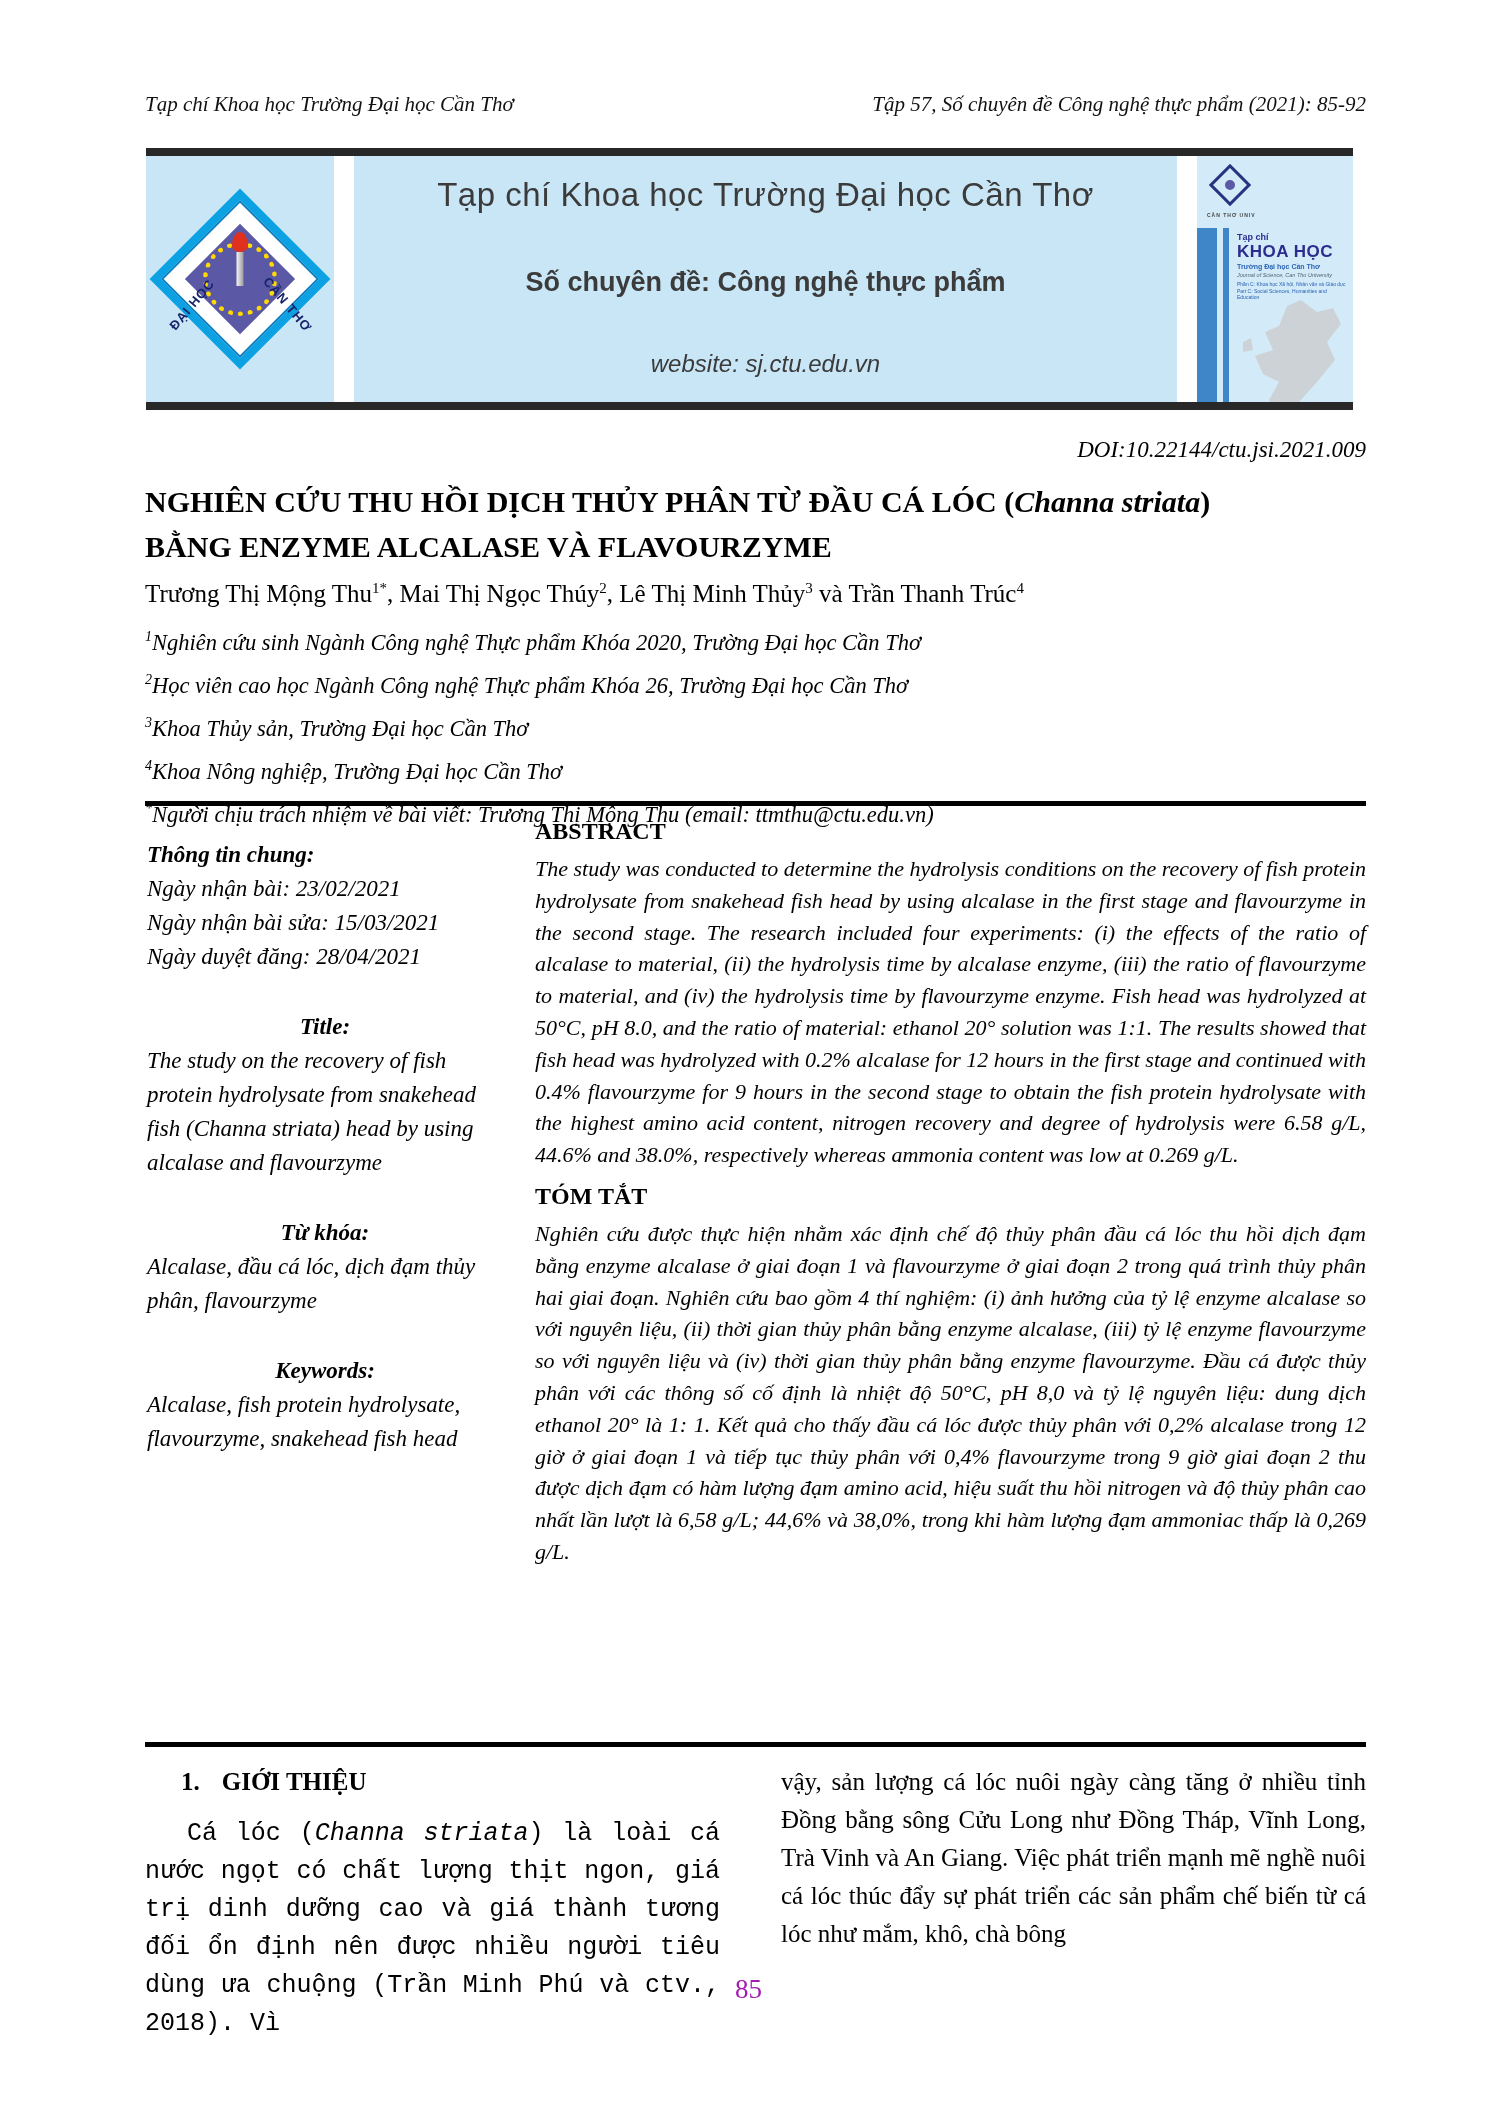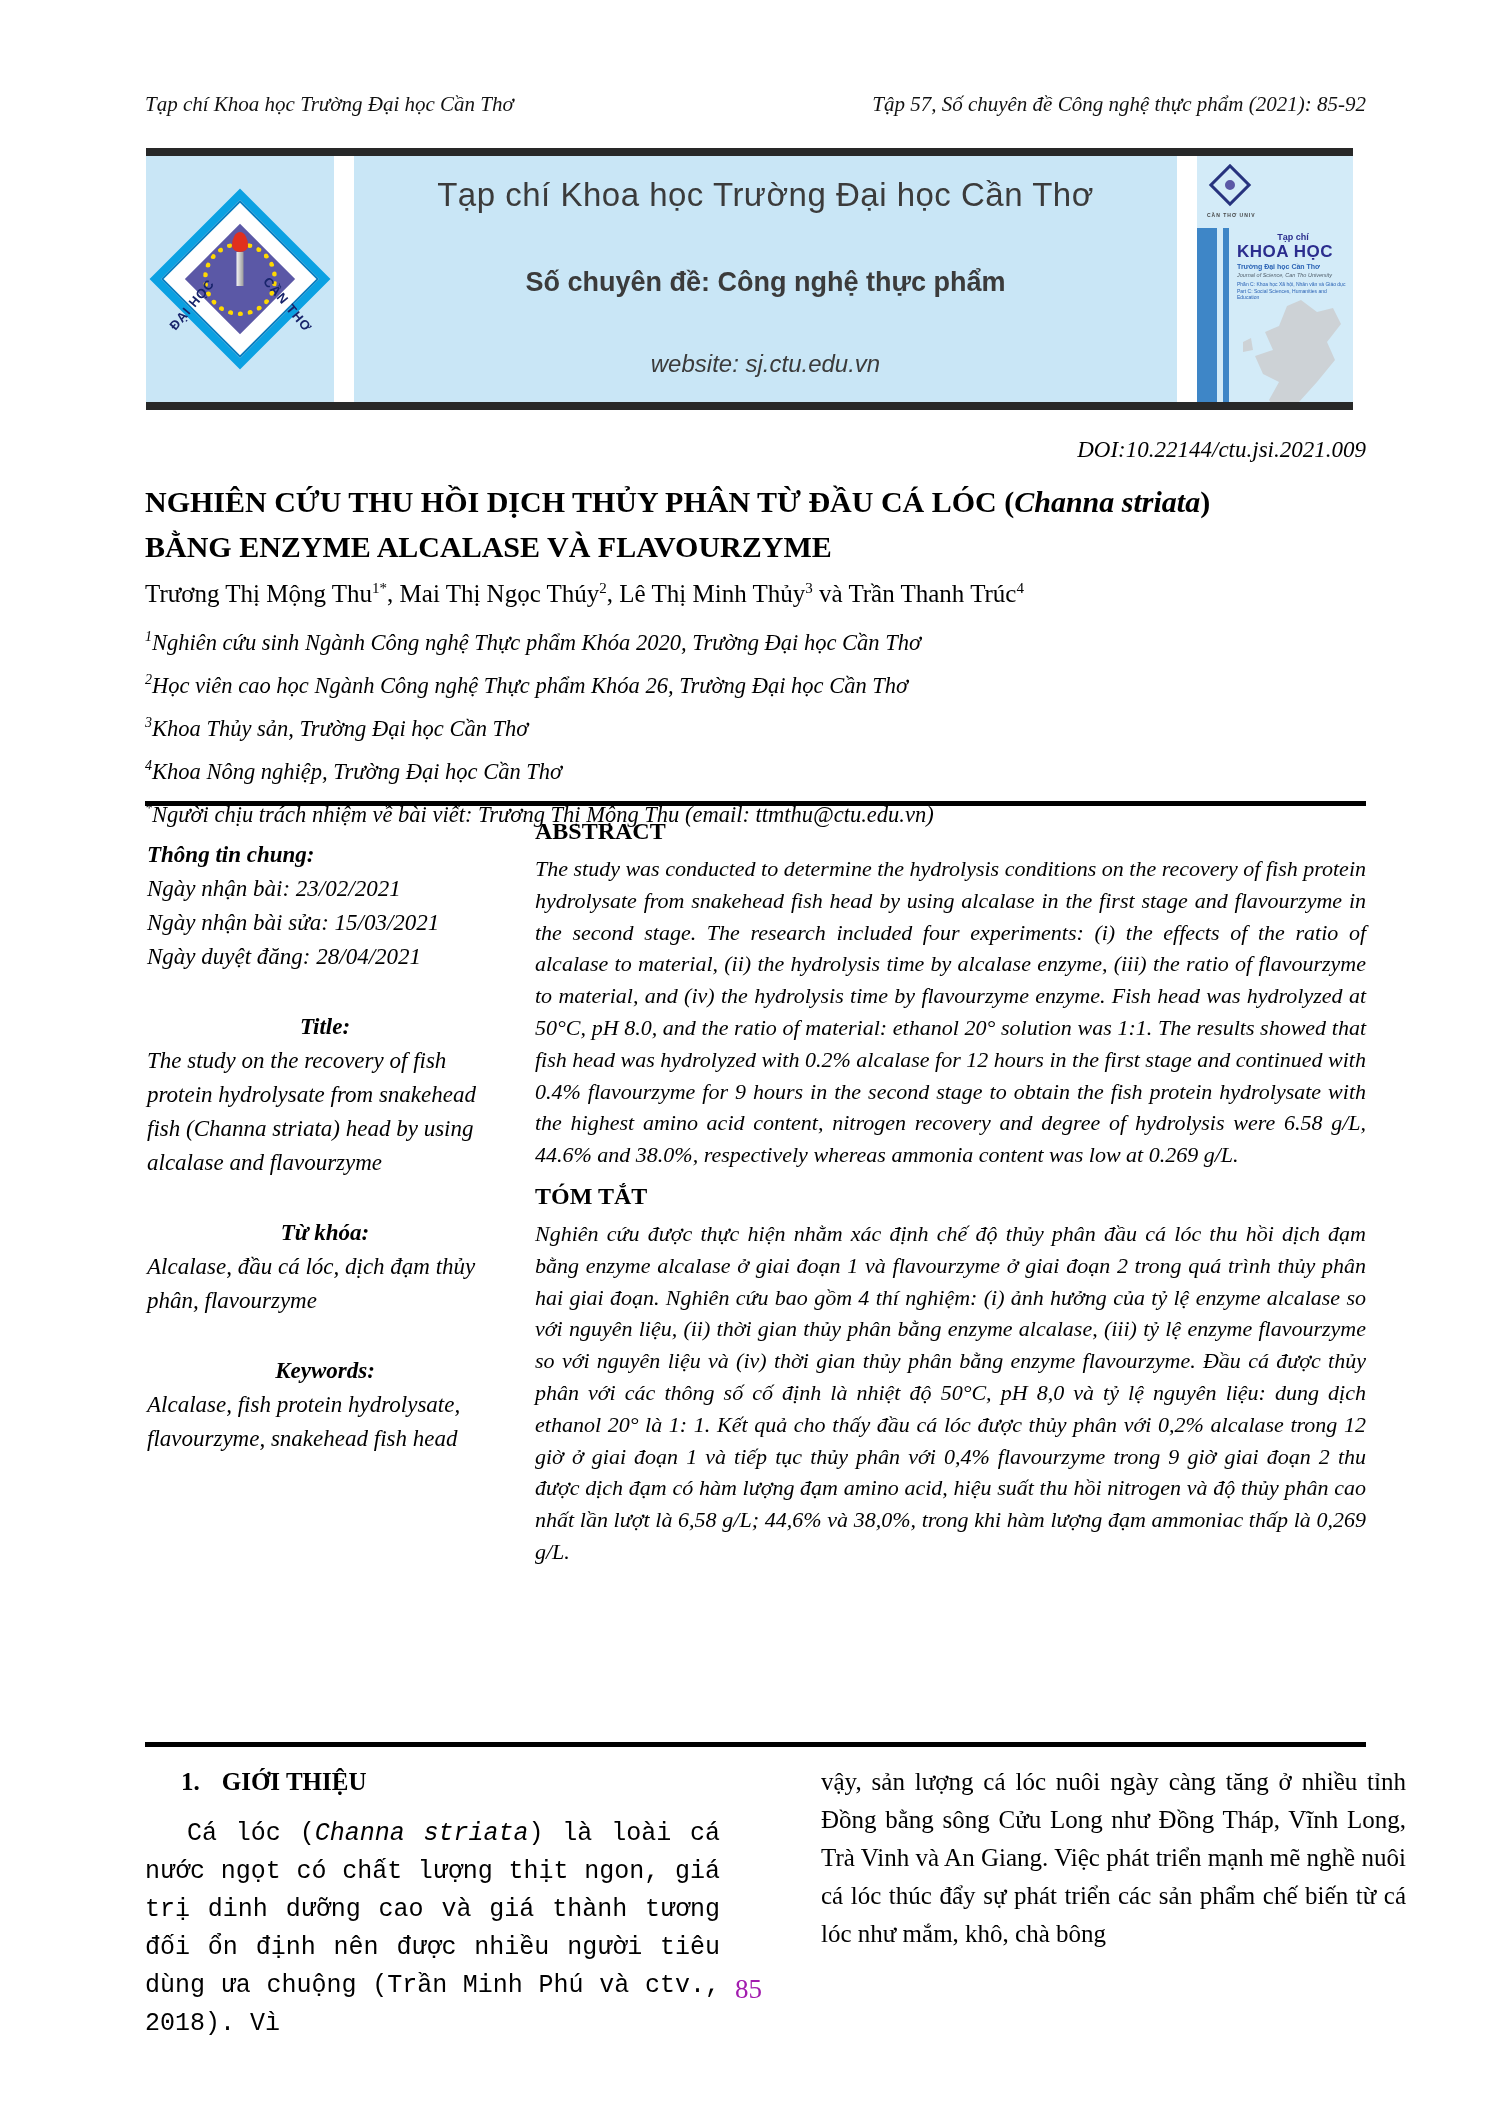--- a/index.html
+++ b/index.html
@@ -46,21 +46,21 @@
            font-family:"Liberation Sans",sans-serif;}
   .cov-logo{position:absolute;left:18px;top:14px;width:24px;height:24px;
             transform:rotate(45deg);background:#d3ebf8;border:3px solid #27337e;}
   .cov-logo i{position:absolute;left:50%;top:50%;width:10px;height:10px;border-radius:50%;
               transform:translate(-50%,-50%);background:#5b58a6;}
   .cov-code{position:absolute;left:10px;top:56px;font-size:5px;letter-spacing:1px;color:#444;
             font-weight:700;}
   .cov-stripe1{position:absolute;left:0;top:72px;bottom:0;width:20px;background:#3e86c7;}
   .cov-stripe2{position:absolute;left:26px;top:72px;bottom:0;width:6px;background:#3e86c7;}
   .cov-text{position:absolute;left:40px;top:76px;width:112px;color:#2b2d8e;}
-  .cov-tag{font-size:9px;font-weight:700;text-align:center;}
+  .cov-tag{font-size:9px;font-weight:700;}
   .cov-big{font-size:17px;font-weight:700;letter-spacing:.5px;line-height:19px;}
   .cov-sub{font-size:7px;font-weight:700;color:#2b63b5;margin-top:2px;}
   .cov-sub-en{font-size:5.5px;font-style:italic;color:#55636f;margin-top:2px;}
   .cov-l1,.cov-l2{font-size:5px;color:#2b63b5;margin-top:3px;line-height:6px;}
   .cov-l2{margin-top:1px;}
   .cov-map{position:absolute;right:4px;bottom:-26px;}
 
   
   .doi{position:absolute;top:437px;left:145px;width:1221px;text-align:right;
        font-style:italic;font-size:23px;}
@@ -84,21 +84,21 @@
 
   
   .abscol{position:absolute;top:818px;left:535px;width:831px;}
   .abs-head{font-weight:700;font-size:24px;margin:0 0 8px 0;}
   .abs-text{font-style:italic;font-size:22px;line-height:31.8px;text-align:justify;margin:0;}
   .tom-head{font-weight:700;font-size:24px;margin:12px 0 8px 0;}
 
   
   .bodycol{position:absolute;top:1763px;font-size:25px;line-height:38px;text-align:justify;}
   .bl{left:145px;width:575px;}
-  .br{left:821px;width:585px;}
+  .br{left:781px;width:585px;}
   .sec-head{font-weight:700;padding-left:36px;text-align:left;}
   .sec-head .shn{margin-right:22px;}
   .bodypar{margin:14px 0 0 0;text-indent:42px;font-family:Liberation Mono, monospace;}
   .bodypar2{margin:0;}
 
   .pagenum{position:absolute;top:1974px;left:0;width:1497px;text-align:center;
            color:#a21caf;font-size:27px;}
 </style>
 </head>
 <body>

